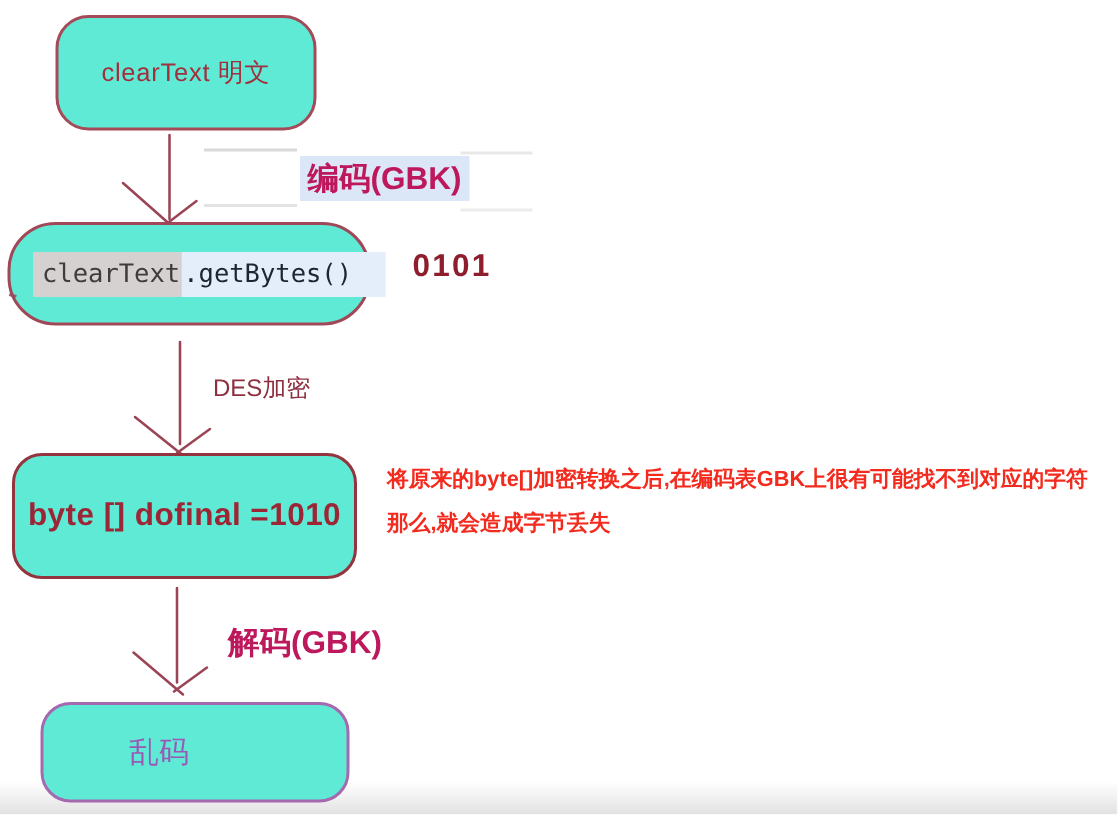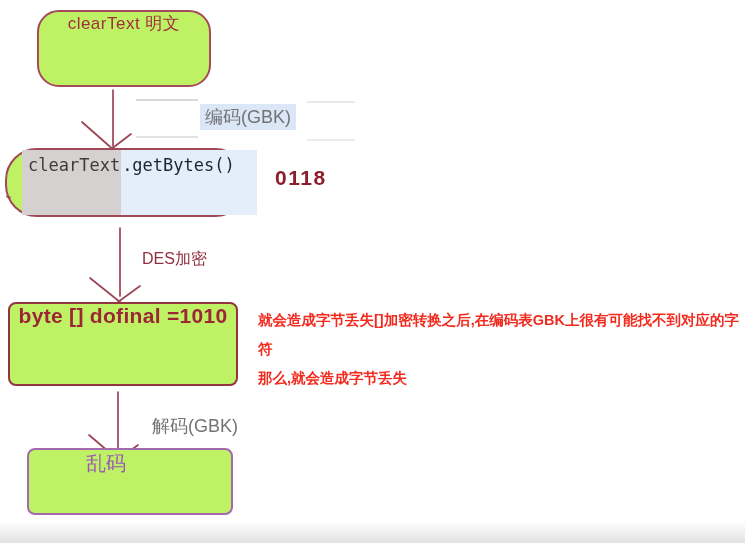--- a/index.html
+++ b/index.html
@@ -1,41 +1,41 @@
 <!DOCTYPE html>
 <html><head>
 <meta charset="utf-8">
 <style>
   html,body{margin:0;padding:0;background:#fff;}
   body{font-family:"Liberation Sans",sans-serif;}
   .canvas{position:relative;width:745px;height:543px;background:#ffffff;overflow:hidden;}
 
   
-  .node{position:absolute;display:flex;justify-content:center;
-        background:#bef264;box-sizing:border-box;z-index:2;}
+  .node{position:absolute;display:flex;align-items:center;justify-content:center;
+        background:#5eead4;box-sizing:border-box;z-index:2;}
   .node-red{border:2px solid #a44a59;border-radius:22px;}
   .node1{left:37px;top:10px;width:174px;height:77px;
          color:#a12f3d;font-size:17px;letter-spacing:.5px;}
   .node2{left:5px;top:148px;width:242px;height:69px;border:2px solid #a04858;
          border-radius:32px;justify-content:flex-start;padding-left:15px;
          font-family:"DejaVu Sans Mono",monospace;font-size:17px;}
   .node3{left:8px;top:302px;width:230px;height:84px;border:2px solid #93343f;
-         border-radius:8px;color:#9c2636;font-size:21px;font-weight:600;letter-spacing:.3px;}
-  .node4{left:27px;top:448px;width:206px;height:67px;border:2px solid #a569b0;
-         border-radius:8px;color:#9b59b6;font-size:20px;padding-right:48px;}
+         border-radius:20px;color:#9c2636;font-size:21px;font-weight:600;letter-spacing:.3px;}
+  .node4{left:27px;top:468px;width:206px;height:67px;border:2px solid #a569b0;
+         border-radius:20px;color:#9b59b6;font-size:20px;padding-right:48px;}
 
   .code-obj{background:#d5d1d1;color:#413b3b;padding:5px 1px 5px 6px;}
   .code-method{background:#e4eefa;color:#1c2533;padding:5px 22px 5px 1px;}
 
   
   .arrow{position:absolute;z-index:1;}
   .arrow path{stroke:#9a4455;stroke-width:1.7;fill:none;stroke-linecap:round;}
 
   
-  .edge-label{position:absolute;color:#737373;font-size:18px;z-index:2;}
+  .edge-label{position:absolute;color:#be185d;font-size:21px;z-index:2;font-weight:bold;}
   .edge1{left:200px;top:104px;background:#dbe7f6;padding:1px 5px;}
   .edge2{left:142px;top:249px;color:#8e2f3f;font-size:16px;font-weight:400;background:none;}
   .edge3{left:152px;top:414px;text-align:right;}
 
   .binary{position:absolute;left:275px;top:166px;color:#8e1e2e;
           font-size:21px;font-weight:bold;letter-spacing:1.5px;}
 
   .note-red{position:absolute;left:258px;top:306px;width:484px;color:#f32b1f;
             font-size:14.5px;font-weight:bold;line-height:29px;}
   .note-blue{position:absolute;left:294px;top:377px;color:#3c3bd1;
@@ -78,36 +78,36 @@
   <div class="artifact art-d"></div>
 
   <div class="edge-label edge1">编码(GBK)</div>
 
   <div class="node node2">
     <span class="code-obj">clearText</span>
       <span class="code-method">.getBytes()</span>
   </div>
   <div class="stray-mark"></div>
 
-  <div class="binary">0118</div>
+  <div class="binary">0101</div>
 
   <svg class="arrow" style="left:88px;top:226px;" width="72" height="82" viewBox="0 0 72 82">
     <path d="M32 2 L32 70"></path>
     <path d="M2 52 L37 80"></path>
     <path d="M52 60 L30 76"></path>
   </svg>
 
   <div class="edge-label edge2">DES加密</div>
 
   <div class="node node3">
     <span>byte [] dofinal =1010</span>
   </div>
 
   <div class="note-red">
-    <div>就会造成字节丢失[]加密转换之后,在编码表GBK上很有可能找不到对应的字符</div>
+    <div>将原来的byte[]加密转换之后,在编码表GBK上很有可能找不到对应的字符</div>
     <div>那么,就会造成字节丢失</div>
   </div>
 
 
   <svg class="arrow" style="left:86px;top:391px;" width="72" height="74" viewBox="0 0 72 74">
     <path d="M32 1 L32 64"></path>
     <path d="M3 44 L36 72"></path>
     <path d="M52 54 L30 70"></path>
   </svg>
 

